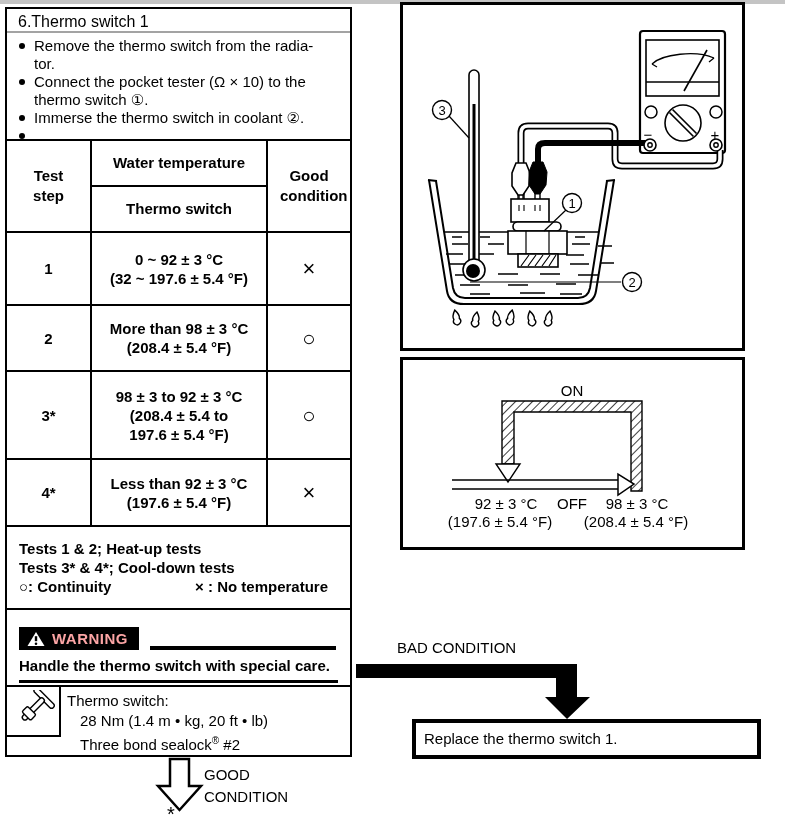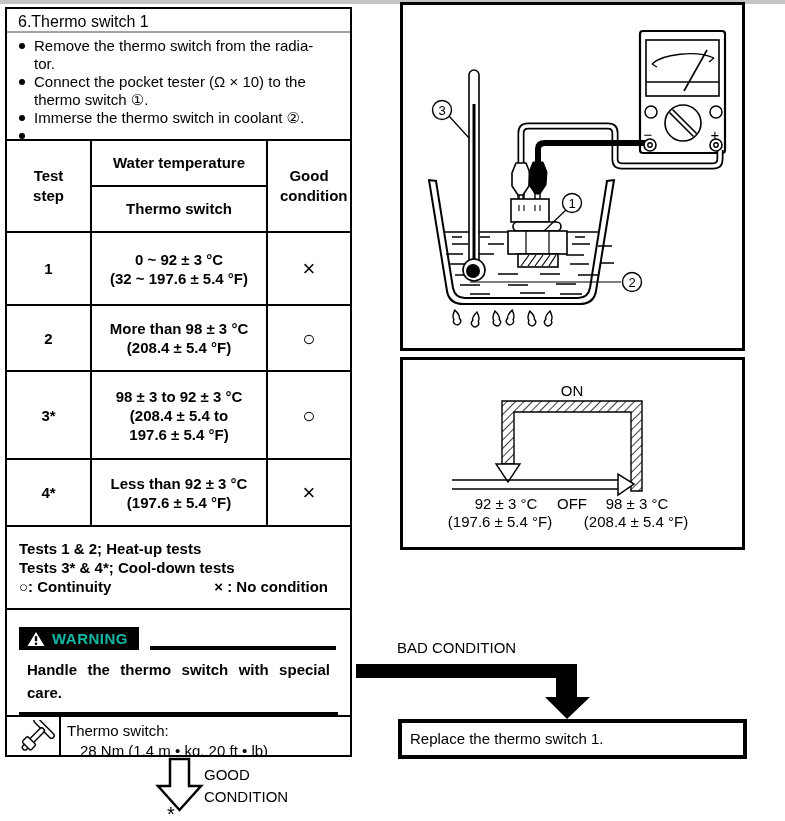--- a/index.html
+++ b/index.html
@@ -23,45 +23,45 @@
   table.spec td:first-child{border-left:none;}
   table.spec td.last{border-right:none;}
   table.spec tr.hdr td{line-height:20px;}
   td.mark{font-weight:400;font-size:22px;line-height:22px;}
   td.tfoot{ text-align:left;padding:2px 6px 4px 8px;line-height:19px;}
   .legend{display:flex;}
   .legend span:last-child{margin-left:auto;padding-right:10px;}
 
   .warning-sec{height:174px;box-sizing:border-box;padding:0 12px;}
   .warn-row{display:flex;align-items:flex-end;margin-top:17px;}
-  .warn-badge{background:#000;color:#14b8a6;font-weight:bold;font-size:15px;letter-spacing:.5px;
+  .warn-badge{background:#000;color:#fca5a5;font-weight:bold;font-size:15px;letter-spacing:.5px;
               padding:3px 11px 3px 8px;display:flex;align-items:center;gap:7px;}
   .warn-line{flex:1;border-bottom:4px solid #000;margin:0 2px 0 11px;}
   .warn-text{font-size:15px;font-weight:bold;text-align:justify;line-height:23px;margin-top:4px;}
-  .warn-text p{margin:8px;}
+  .warn-text p{margin:0;}
   .warn-rule{border-top:3px solid #000;margin-top:3px;}
 
   .torque-sec{border-top:2px solid #000;display:flex;flex:1;}
   .torque-icon-box{width:54px;height:50px;box-sizing:border-box;border-right:2px solid #000;
                    border-bottom:2px solid #000;flex:none;display:flex;align-items:center;justify-content:center;}
   .torque-text{font-size:15px;font-weight:normal;line-height:20px;padding:4px 0 0 6px;}
   .torque-text .ind{padding-left:13px;}
   sup{font-size:10px;}
 
   
   .fig{position:absolute;border:3px solid #000;background:#fff;}
   .fig1{left:400px;top:2px;width:339px;height:343px;}
   .fig2{left:400px;top:357px;width:339px;height:187px;}
   .fig svg{display:block;}
   .fig text{font-family:"Liberation Sans",sans-serif;}
 
   
   .bad-label{position:absolute;left:397px;top:639px;font-size:15px;}
   .bad-arrow{position:absolute;left:350px;top:660px;}
-  .replace-box{position:absolute;left:398px;top:719px;width:333px;height:32px;border:4px solid #000;
+  .replace-box{position:absolute;left:412px;top:719px;width:333px;height:32px;border:4px solid #000;
                font-size:15px;line-height:32px;padding-left:8px;background:#fff;}
   .good-arrow{position:absolute;left:150px;top:756px;}
   .good-label{position:absolute;left:204px;top:764px;font-size:15px;line-height:22px;}
   .footnote-star{position:absolute;left:167px;top:803px;font-size:20px;}
 </style>
 </head>
 <body>
 
 <div class="page">
   <div class="gray-strip"></div>
@@ -130,21 +130,21 @@
         <td class="pre">Less than 92 ± 3 °C
 (197.6 ± 5.4 °F)</td>
         <td class="mark last">×</td>
       </tr>
       <tr>
         <td colspan="3" class="tfoot last">
           <div>Tests 1 &amp; 2; Heat-up tests</div>
           <div>Tests 3* &amp; 4*; Cool-down tests</div>
           <div class="legend">
             <span>○: Continuity</span>
-            <span>× : No condition</span>
+            <span>× : No temperature</span>
           </div>
         </td>
       </tr>
     </tbody>
       </table>
 
     <div class="warning-sec">
       <div class="warn-row">
         <span class="warn-badge">
           <svg width="18" height="16" viewBox="0 0 18 16">

